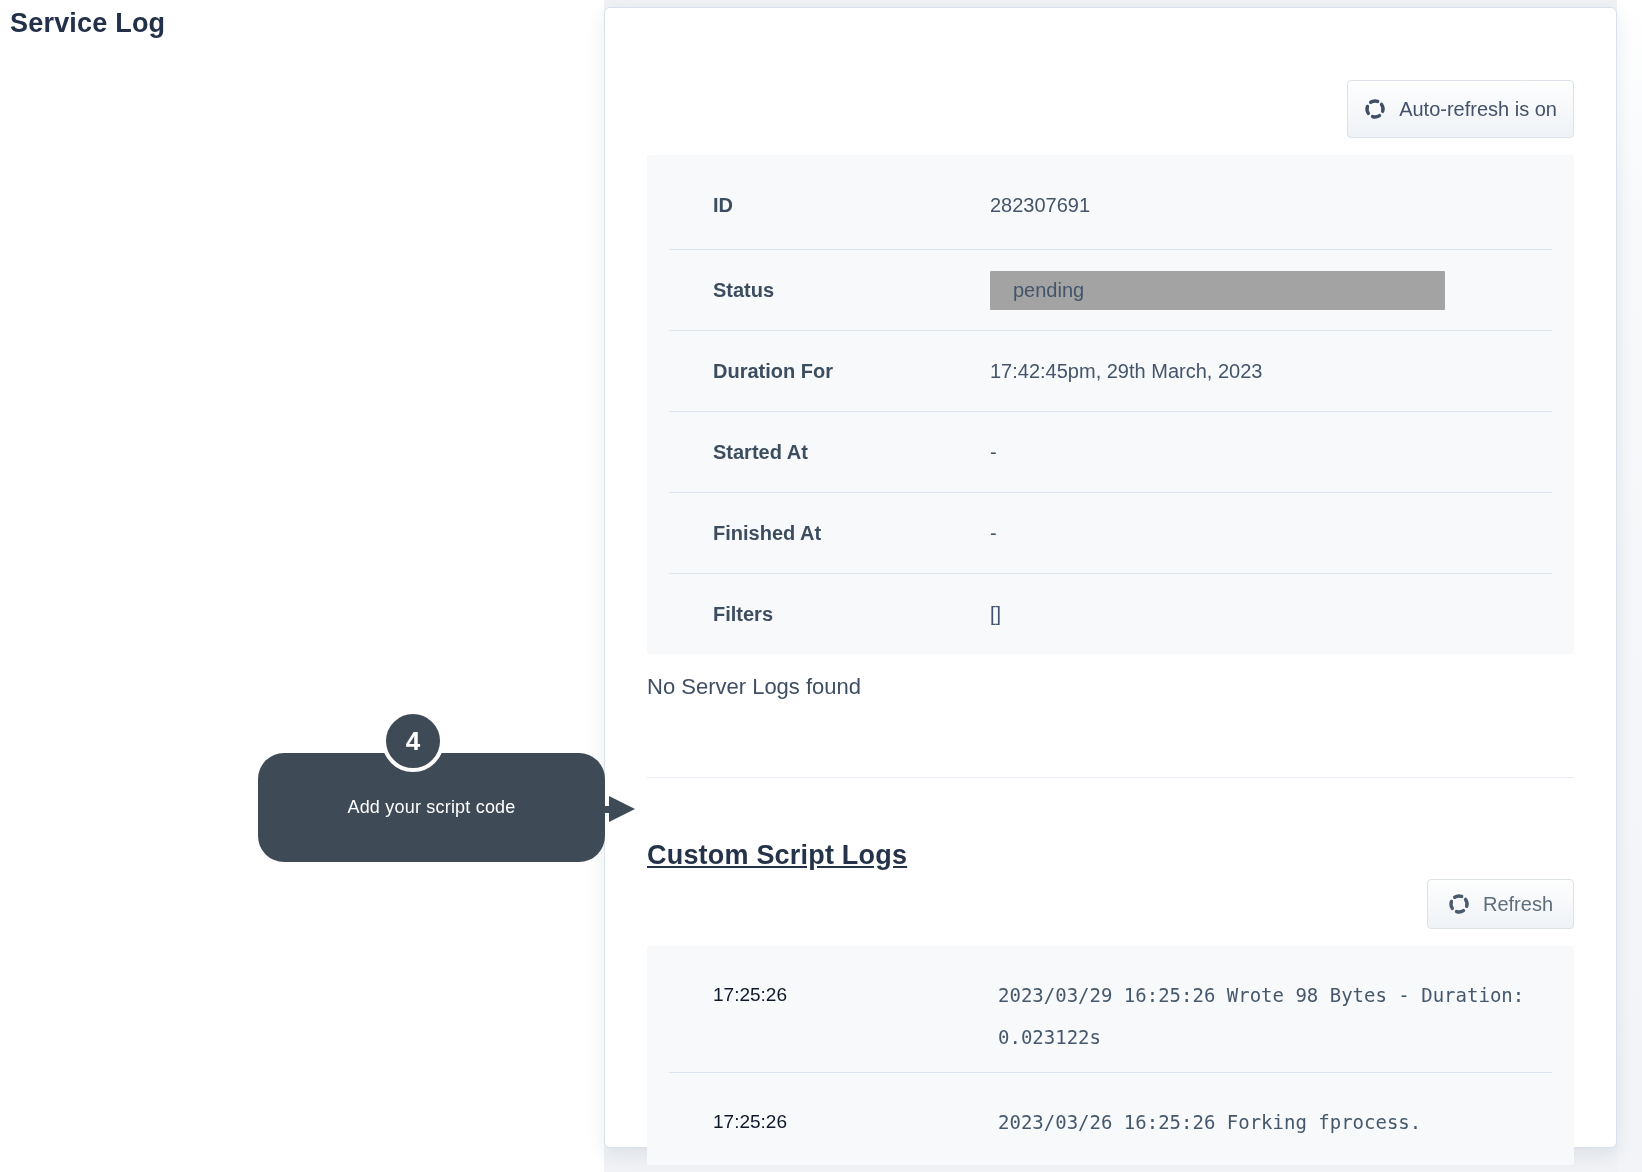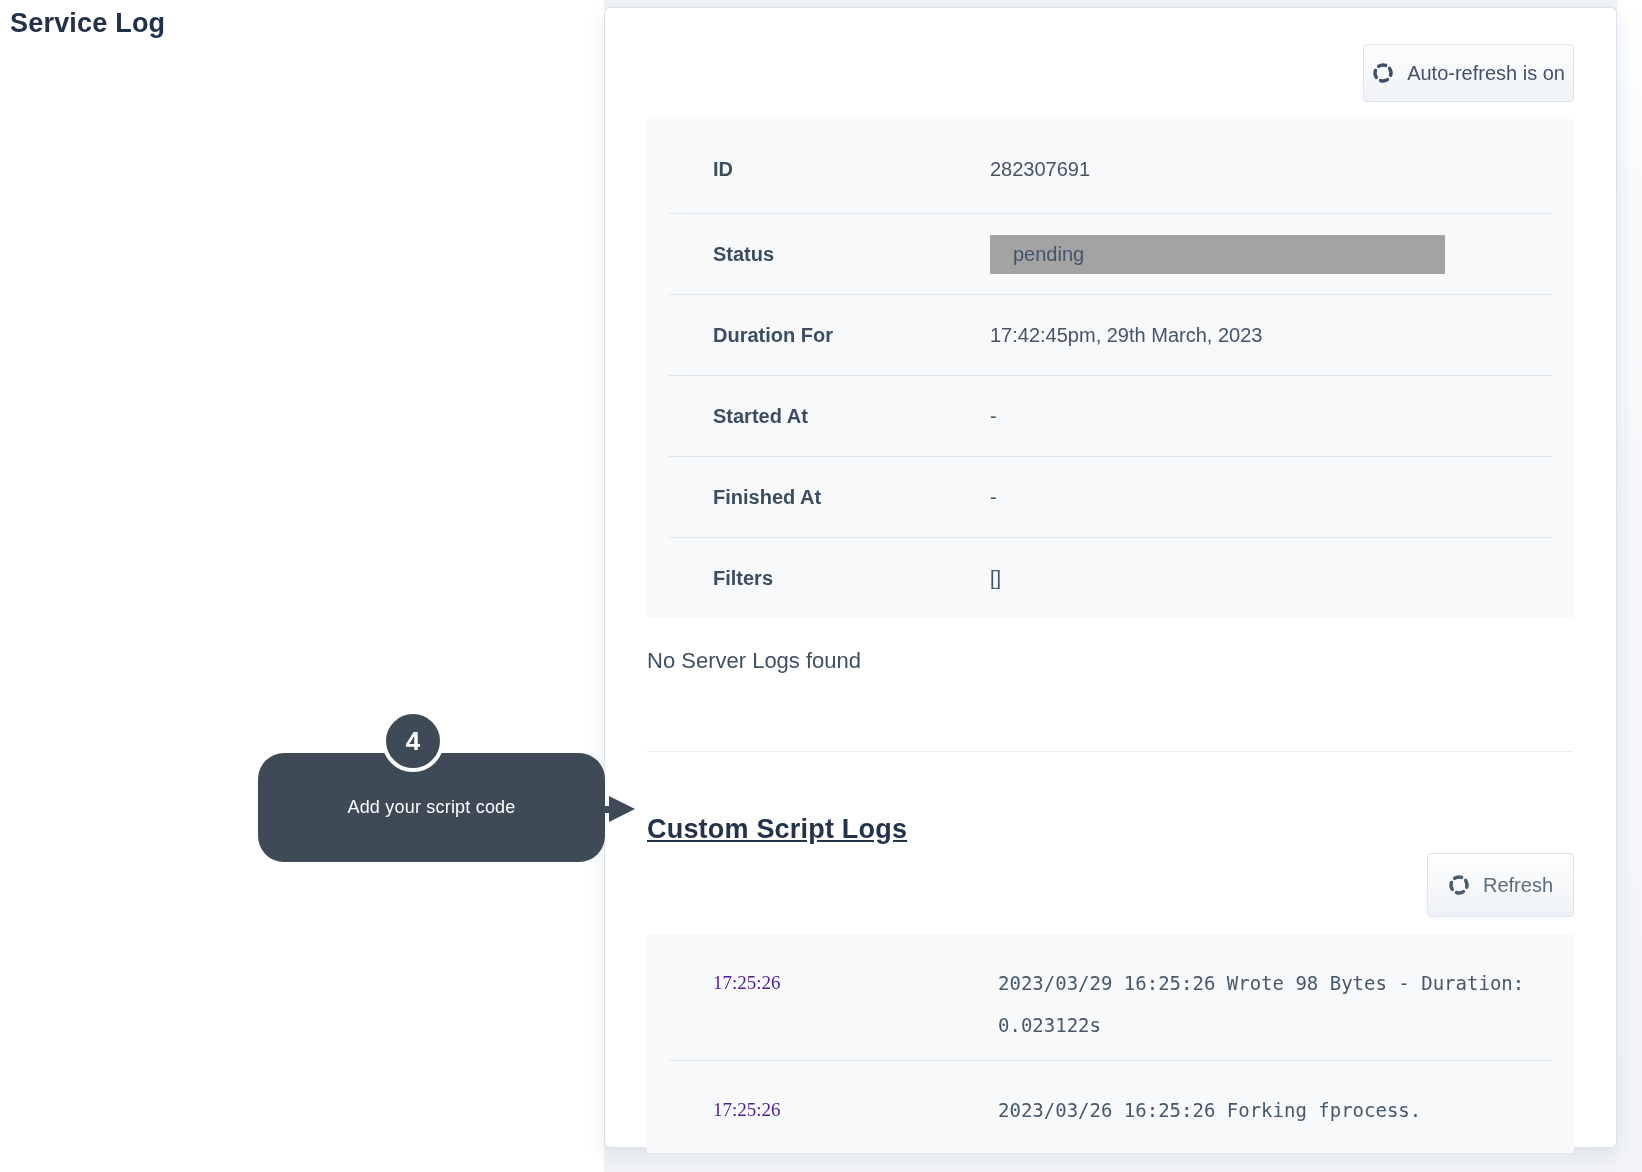--- a/index.html
+++ b/index.html
@@ -33,25 +33,25 @@
   }
   .btn-row { display: flex; justify-content: flex-end; }
   .btn {
     display: inline-flex; align-items: center; gap: 13px;
     background: linear-gradient(180deg, #fdfefe 0%, #eff2f6 100%);
     border: 1px solid #dde2e9; border-radius: 4px;
     cursor: pointer;
     font-family: "Liberation Sans", sans-serif;
   }
   .btn-autorefresh {
-    height: 58px; padding: 0 8px;
-    font-size: 20px; color: #42526b;
+    height: 58px; padding: 0 16px;
+    font-size: 20px; color: #42526b; margin-top: 36px;
   }
   .btn-refresh {
-    height: 64px; padding: 0 20px;
+    height: 50px; padding: 0 20px;
     font-size: 20px; color: #5d6d7e; justify-content: center;
   }
   .spin-icon { display: inline-flex; color: #3f4f66; }
   .btn-refresh .spin-icon { color: #4a5a6c; }
 
   .details-table {
     margin-top: 17px; background: #f7f9fb; border-radius: 2px;
   }
   .d-row { display: flex; align-items: center; min-height: 80px; }
   .d-row.first { min-height: 94px; padding-top: 6px; }
@@ -59,37 +59,37 @@
   .d-label {
     width: 343px; padding-left: 66px; flex-shrink: 0;
     font-size: 20px; font-weight: 700; color: #3d4d60;
   }
   .d-value { flex: 1; padding-right: 22px; font-size: 20px; color: #44556a; }
   .value-highlight {
     display: block; width: 455px; background: #a3a3a3;
     padding: 8px 23px; border-radius: 1px;
   }
 
-  .empty-text { margin-top: 26px; font-size: 22px; color: #3f4f63; line-height: 33px; }
+  .empty-text { margin-top: 16px; font-size: 22px; color: #3f4f63; line-height: 33px; }
 
   .section-hr { margin-top: 74px; border: none; border-top: 1px solid #e8eef4; }
 
   .section-heading {
     margin-top: 61px; font-size: 27px; font-weight: 700; color: #24334a;
     line-height: 33px; letter-spacing: 0.2px; text-decoration: underline;
   }
   .btn-row2 { display: flex; justify-content: flex-end; margin-top: 7px; }
 
   .log-table { margin-top: 17px; background: #f7f9fb; border-radius: 2px; }
   .log-row { display: flex; align-items: flex-start; padding: 28px 22px 14px 0; }
   .log-row.tall { min-height: 123px; }
   .log-row.short { min-height: 92px; }
   .log-time {
     width: 343px; padding-left: 66px; flex-shrink: 0;
-    font-family: Liberation Serif, serif; font-size: 19px; color: #4c1d95;
+    font-family: Liberation Sans, sans-serif; font-size: 19px; color: #0f172a;
     line-height: 42px;
   }
   .log-message {
     flex: 1; font-family: "DejaVu Sans Mono", monospace; font-size: 19px;
     color: #46586b; line-height: 42px; word-wrap: break-word; margin-left: 8px;
   }
 
   .callout-box {
     position: absolute; left: 258px; top: 753px; width: 347px; height: 109px;
     background: #3e4b57; border-radius: 26px; z-index: 3;

